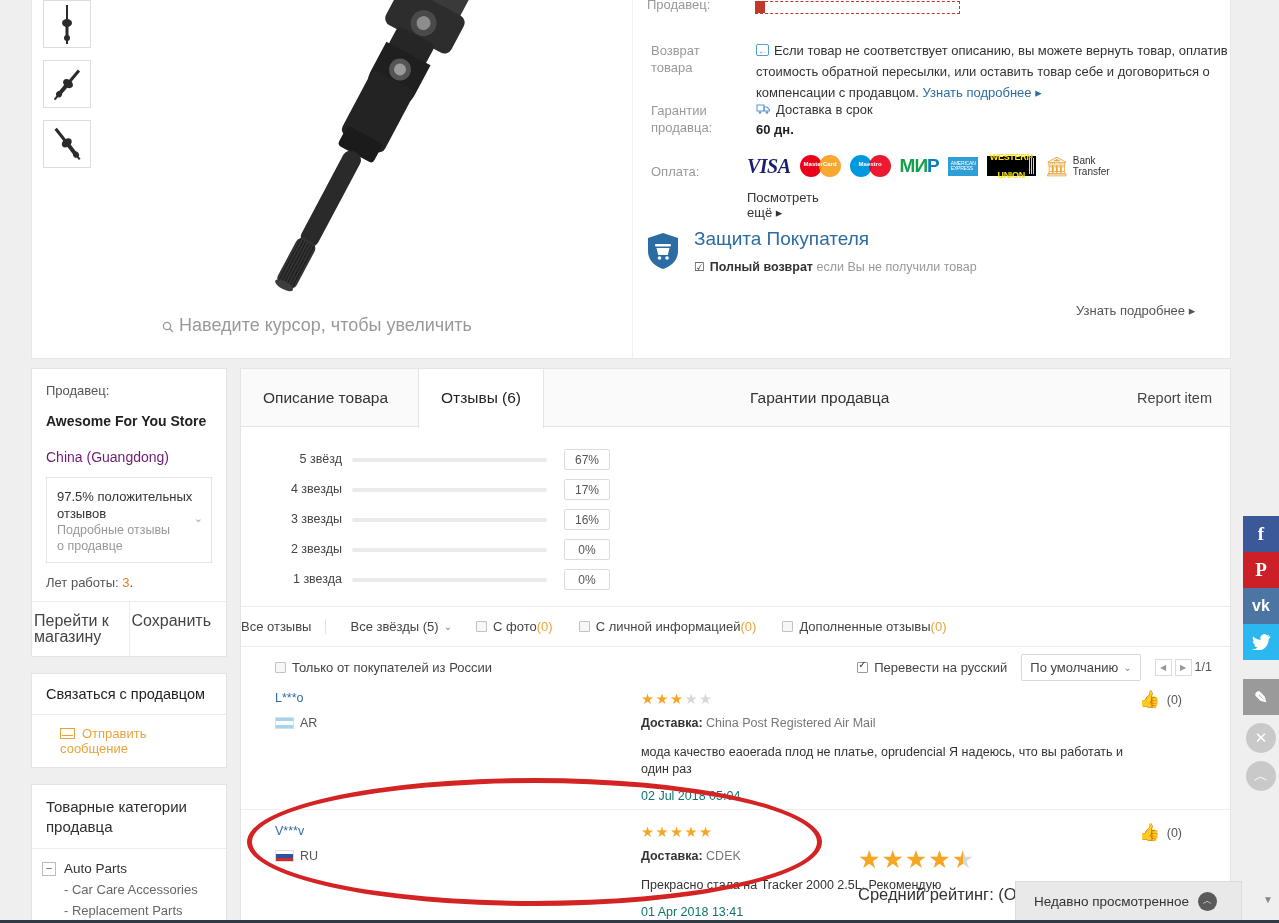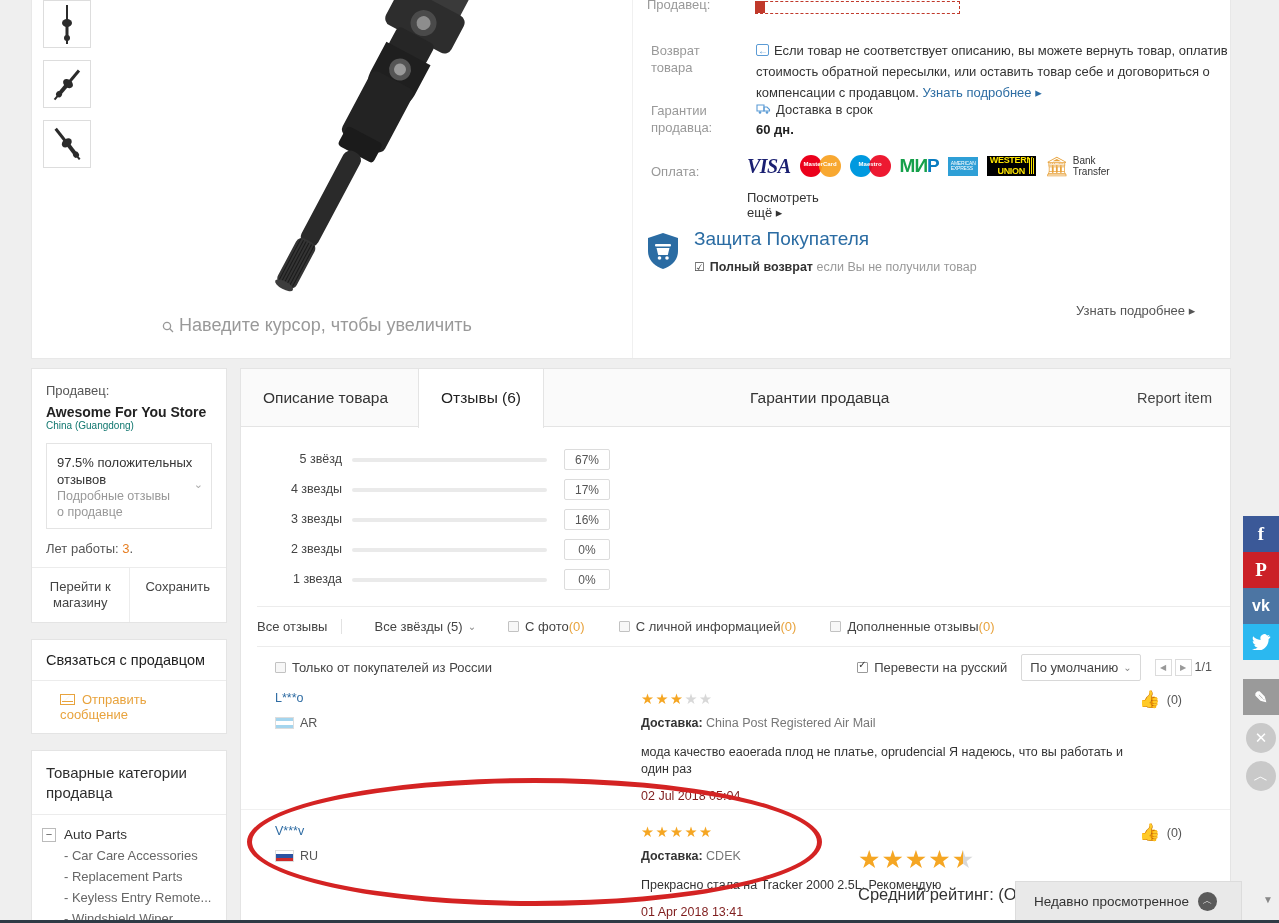--- a/index.html
+++ b/index.html
@@ -89,21 +89,21 @@
   .mc i{ position:absolute; top:0; width:22px; height:22px; border-radius:50%; display:block;}
   .mc .l{ left:0; background:#eb001b;} .mc .r{ right:0; background:#f79e1b; opacity:.9;}
   .mc span{ position:absolute; left:0; right:0; top:6px; text-align:center; z-index:2;
             font-size:6px; color:#fff; font-weight:bold;}
   .maestro .l{ background:#0099df;} .maestro .r{ background:#eb001b; opacity:.9;}
   .mir{ font-weight:bold; font-size:19px; color:#15a04a; letter-spacing:-1px;}
   .mir b{ color:#0a7cc0; }
   .amex{ width:30px; height:19px; background:#2e9fd6; position:relative; }
   .amex span{ position:absolute; left:3px; top:4px; font-size:5px; color:#fff;
               line-height:5px; letter-spacing:-.2px; }
-  .wu{ background:#000; color:#ffe600; font-weight:bold; font-size:9px; line-height:11px;
+  .wu{ background:#000; color:#ffe600; font-weight:bold; font-size:9px; line-height:18px;
        padding:2px 3px; letter-spacing:-.3px; text-align:center; position:relative; }
   .wu i{ position:absolute; right:2px; top:2px; bottom:2px; width:5px;
          background:repeating-linear-gradient(90deg,#ffe600 0 1px,#000 1px 2px); }
   .bank{ display:flex; align-items:center; gap:4px; }
   .bank .col{ color:#e8a33d; font-size:19px; line-height:19px;}
   .bank .t{ font-size:10px; color:#333; line-height:11px;}
   #pay-more{ position:absolute; left:96px; top:30px; color:#333; font-size:13px;}
 
   
   #protect{ position:absolute; left:614px; top:228px; width:570px;}
@@ -113,32 +113,32 @@
   .pline{ font-size:12.5px; line-height:19px; color:#999; }
   .pline b{ color:#333; }
   .chk{ color:#444; margin-right:5px; font-size:12px;}
   #protect-more{ position:absolute; left:430px; top:75px; color:#555; font-size:13px;}
 
   
   #sidebar{ position:absolute; left:31px; top:368px; width:196px; }
   .card{ background:#fff; border:1px solid #e4e4e4; }
   #seller-card{ padding:14px 14px 0; }
   #seller-card .k{ color:#555; font-size:13px; }
-  #store-name{ font-weight:bold; font-size:14px; color:#222; margin-top:6px;}
-  #store-loc{ color:#0f766e; font-size:10px; margin-top:0;}
+  #store-name{ font-weight:bold; font-size:14px; color:#222; margin-top:15px;}
+  #store-loc{ color:#701a75; font-size:14px; margin-top:20px;}
   #fb-box{ border:1px solid #e4e4e4; margin-top:12px; padding:10px 10px 8px; position:relative;}
   #fb-line1{ font-size:13px; color:#333; line-height:17px;}
   #fb-line1 b{ font-weight:normal; }
   #fb-line2{ color:#999; font-size:12.5px; line-height:16px; width:120px;}
   #fb-chev{ position:absolute; right:8px; top:34px; color:#aaa; font-size:11px;}
   #years{ font-size:13px; color:#555; padding:12px 0 11px; border-bottom:1px solid #ececec;
           margin:0 -14px 0; padding-left:14px;}
   #years b{ color:#e67e22; font-weight:normal;}
   #seller-btns{ display:flex; margin:0 -14px;}
-  .sbtn{ flex:1; text-align:center; padding:11px 2px; font-size:13px; color:#444; line-height:16px;}
+  .sbtn{ flex:1; padding:11px 2px; font-size:16px; color:#444; line-height:16px;}
   #btn-shop{ border-right:1px solid #ececec;}
   #contact-card{ margin-top:16px; }
   #contact-title{ padding:12px 14px; font-size:14.5px; color:#222; border-bottom:1px solid #ececec;}
   #contact-msg{ padding:11px 28px; font-size:13px; color:#e8a33d;}
   .env{ display:inline-block; width:15px; height:11px; border:1px solid #e8a33d;
         position:relative; margin-right:7px; vertical-align:-1px;}
   .env:after{ content:""; position:absolute; left:1px; top:0px; width:11px; height:6px;
         border-bottom:1px solid #e8a33d; transform:skewY(0deg);
         background:linear-gradient(135deg,transparent 47%,#e8a33d 48%,#e8a33d 52%,transparent 53%);}
   #cat-card{ margin-top:16px; }
@@ -173,23 +173,23 @@
             text-align:center; line-height:20px; background:#fff;}
 
   #avg{ position:absolute; left:617px; top:478px; }
   #avg-stars{ font-size:25px; letter-spacing:1px; line-height:25px; }
   #avg-text{ margin-top:13px; font-size:16.5px; color:#333;}
   .info-i{ display:inline-block; width:16px; height:16px; border-radius:50%;
            background:#3b93d6; color:#fff; font-size:11px; font-weight:bold;
            text-align:center; line-height:16px; vertical-align:2px; margin-left:1px;
            font-family:"Liberation Serif", serif;}
 
-  #filters{ position:absolute; left:16px; right:0; top:237px; height:41px;
+  #filters{ position:absolute; left:0; right:0; top:237px; height:41px;
             border-top:1px solid #ececec; border-bottom:1px solid #ececec;
-            display:flex; align-items:center; gap:16px;}
+            display:flex; align-items:center; gap:8px;}
   .fitem{ font-size:13px; color:#444; display:flex; align-items:center; }
   #f-all{ padding-right:14px; border-right:1px solid #e2e2e2;}
   #f-stars{ padding:0 16px; }
   .cbx{ width:11px; height:11px; border:1px solid #c2c2c2; background:#f7f7f7;
         display:inline-block; margin-right:6px; border-radius:1px; }
   .cbx.on{ background:#fff; border-color:#999; position:relative;}
   .cbx.on:after{ content:"✓"; position:absolute; left:0px; top:-4px; font-size:10px; color:#333;}
   .orange{ color:#e8a33d; }
   .caret{ font-size:10px; color:#888; margin-left:5px;}
 
@@ -211,21 +211,21 @@
   .rv-name{ font-size:12.5px; color:#2f6ca3; }
   .rv-flag{ margin-top:11px; display:flex; align-items:center; gap:6px; font-size:12.5px; color:#555;}
   .flag{ width:19px; height:12px; display:inline-block; border:1px solid #ddd;}
   .flag-ar{ background:linear-gradient(#a4d5ee 33%,#fff 33% 66%,#a4d5ee 66%); }
   .flag-ru{ background:linear-gradient(#fff 33%,#2b53a2 33% 66%,#cf2a2a 66%); }
   .rv-body{ position:absolute; left:400px; top:0; right:90px;}
   .rv-stars{ font-size:14.5px; letter-spacing:1.5px; line-height:16px;}
   .rv-ship{ margin-top:9px; font-size:12.5px; color:#777;}
   .rv-ship b{ color:#333; font-weight:bold;}
   .rv-text{ margin-top:14px; font-size:12.5px; color:#333; line-height:17px;}
-  .rv-date{ margin-top:11px; font-size:12.5px; color:#7f1d1d;}
+  .rv-date{ margin-top:11px; font-size:12.5px; color:#0f766e;}
   .rv-like{ position:absolute; right:48px; top:-2px; display:flex; align-items:center; gap:6px;
             font-size:12.5px; color:#555;}
   .thumbup{ color:#4a7fc1; font-size:17px; }
   .st-on{ color:#f5a623; } .st-off{ color:#d8d8d8; }
 
   
   #ellipse{ position:absolute; left:247px; top:778px; width:575px; height:128px;
             border:5px solid #d42323; border-radius:50%; pointer-events:none; z-index:30;}
 
   

